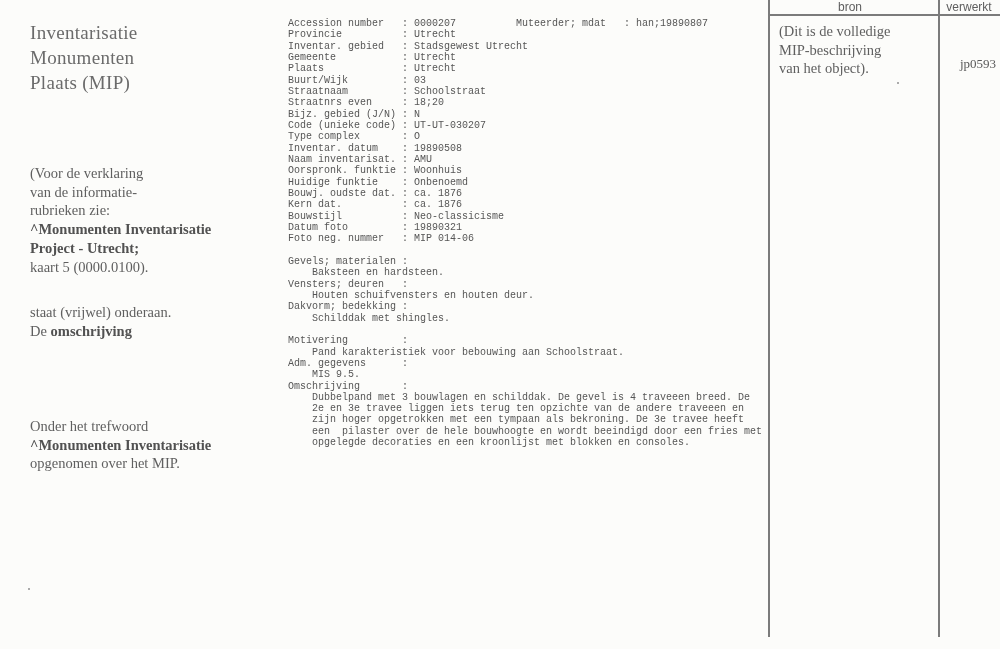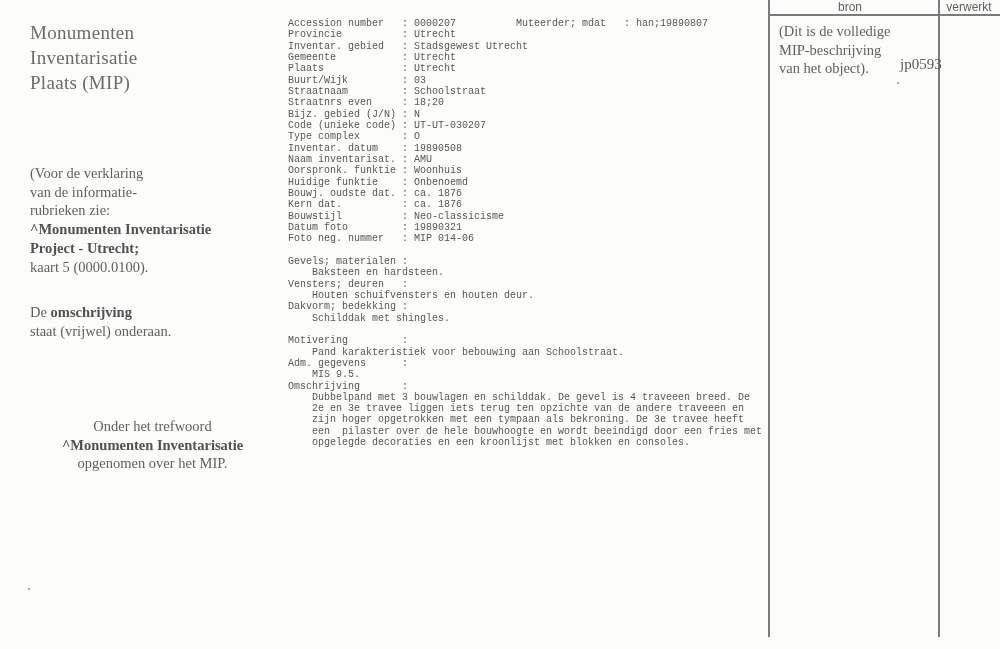--- a/index.html
+++ b/index.html
@@ -14,21 +14,21 @@
     font-size:19px;line-height:25px;letter-spacing:0.3px;
     color:#6b6b6b;font-weight:normal;margin:0;
   }
   .note{
     position:absolute;left:30px;width:245px;
     font-size:14.5px;line-height:18.7px;color:#5f5f5f;margin-top:20px;
   }
   .note .bold{font-weight:bold;color:#515151;}
   .note-intro{top:144px;}
   .note-desc{top:283px;}
-  .note-keyword{top:397px;text-align:center;}
+  .note-keyword{top:397px;}
   
   .record{
     position:absolute;left:288px;top:18px;margin:0;
     font-family:"Liberation Mono","DejaVu Sans Mono",monospace;
     font-size:10px;line-height:11.33px;color:#565656;
     white-space:pre;letter-spacing:0;
   }
   
   .vline{position:absolute;top:0;width:1.5px;height:637px;background:#7b7b7b;}
   .vline-1{left:768px;}
@@ -39,50 +39,50 @@
     font-family:"Liberation Sans", sans-serif;
     font-size:12px;line-height:13px;color:#5e5e5e;text-align:center;
   }
   .col-header-bron{left:768px;width:164px;}
   .col-header-verwerkt{left:938px;width:62px;}
   .bron-note{
     position:absolute;left:779px;top:22px;
     font-size:14.5px;line-height:18.6px;color:#5f5f5f;white-space:pre;
   }
   .verwerkt-code{
-    position:absolute;left:900px;top:55px;
-    font-size:15px;line-height:18px;color:#585858;
+    position:absolute;left:960px;top:55px;
+    font-size:13px;line-height:18px;color:#585858;
   }
   .speck{position:absolute;width:2px;height:2px;border-radius:50%;background:#909090;}
   .speck-1{left:28px;top:588px;}
   .speck-2{left:897px;top:82px;}
 </style>
 </head>
 <body>
 
 <div class="page">
 
   <h1 class="title">
+    <div>Inventarisatie</div>
     <div>Monumenten</div>
-    <div>Inventarisatie</div>
     <div>Plaats (MIP)</div>
   </h1>
 
   <div class="note note-intro">
     <div>(Voor de verklaring</div>
     <div>van de informatie-</div>
     <div>rubrieken zie:</div>
     <div class="bold">^Monumenten Inventarisatie</div>
     <div class="bold">Project - Utrecht;</div>
     <div>kaart 5 (0000.0100).</div>
   </div>
 
   <div class="note note-desc">
+    <div>staat (vrijwel) onderaan.</div>
     <div><span>De </span><span class="bold">omschrijving</span></div>
-    <div>staat (vrijwel) onderaan.</div>
   </div>
 
   <div class="note note-keyword">
     <div>Onder het trefwoord</div>
     <div class="bold">^Monumenten Inventarisatie</div>
     <div>opgenomen over het MIP.</div>
   </div>
 
   <pre class="record">Accession number   : 0000207          Muteerder; mdat   : han;19890807
 Provincie          : Utrecht

